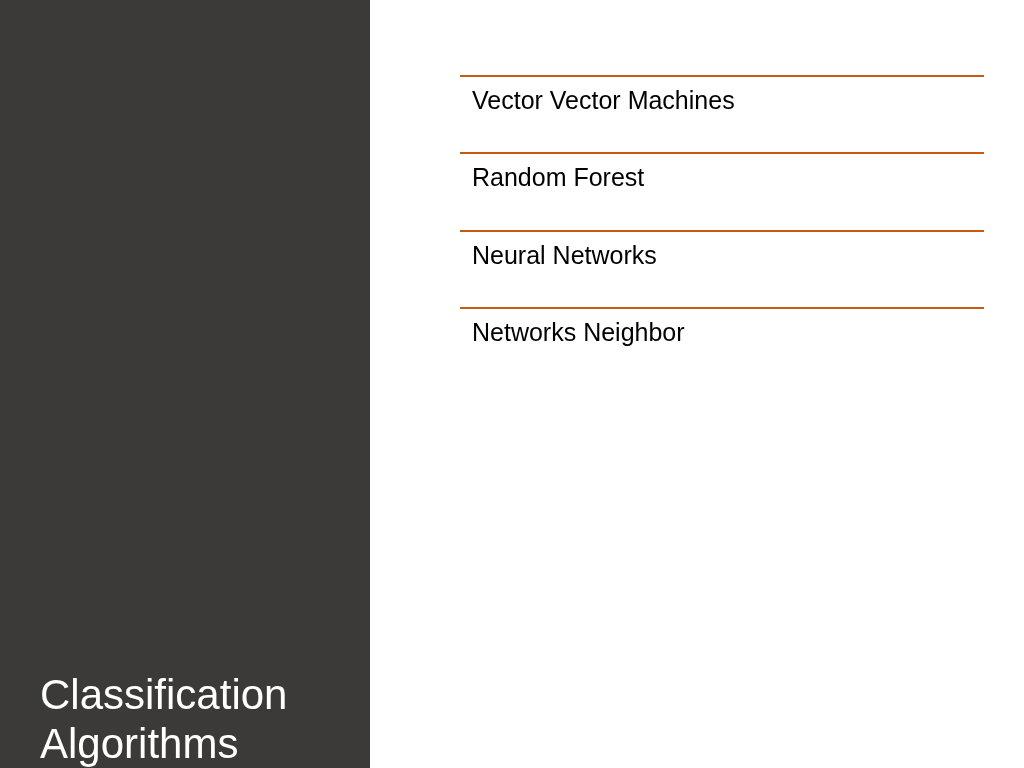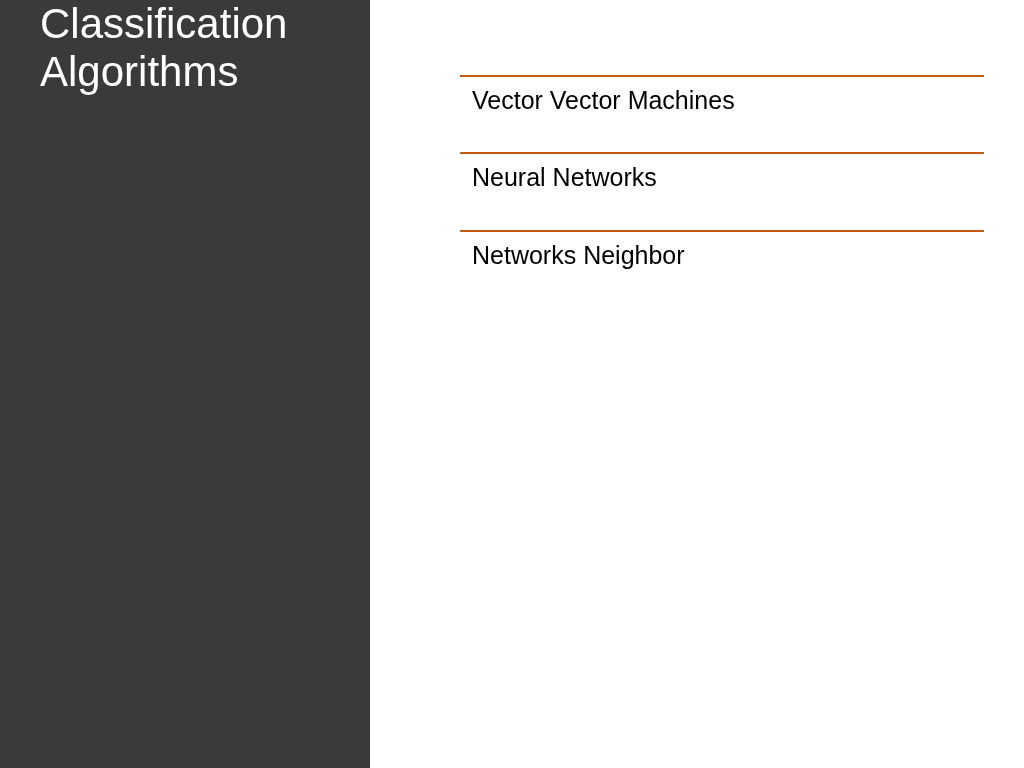--- a/index.html
+++ b/index.html
@@ -9,21 +9,21 @@
       font-family: "Segoe UI Light", "Segoe UI", -apple-system, BlinkMacSystemFont, sans-serif;
       background: #ffffff;
       overflow: hidden;
       display: flex;
     }
     .sidebar {
       width: 370px;
       height: 100%;
       background: #3b3a39;
       display: flex;
-      align-items: flex-start;
+      align-items: flex-end;
       padding-left: 40px;
       padding-right: 30px;
     }
     .sidebar-title {
       color: #ffffff;
       font-size: 42px;
       font-weight: 300;
       line-height: 1.15;
     }
     .gap {
@@ -51,15 +51,16 @@
 <body>
 
 <div class="sidebar">
   <h1 class="sidebar-title">Classification Algorithms</h1>
 </div>
 
 <div class="gap"></div>
 
 <div class="content">
   <div class="item">Vector Vector Machines</div>
+  <div class="item">Random Forest</div>
   <div class="item">Neural Networks</div>
   <div class="item">Networks Neighbor</div>
 </div>
 
 </body></html>

